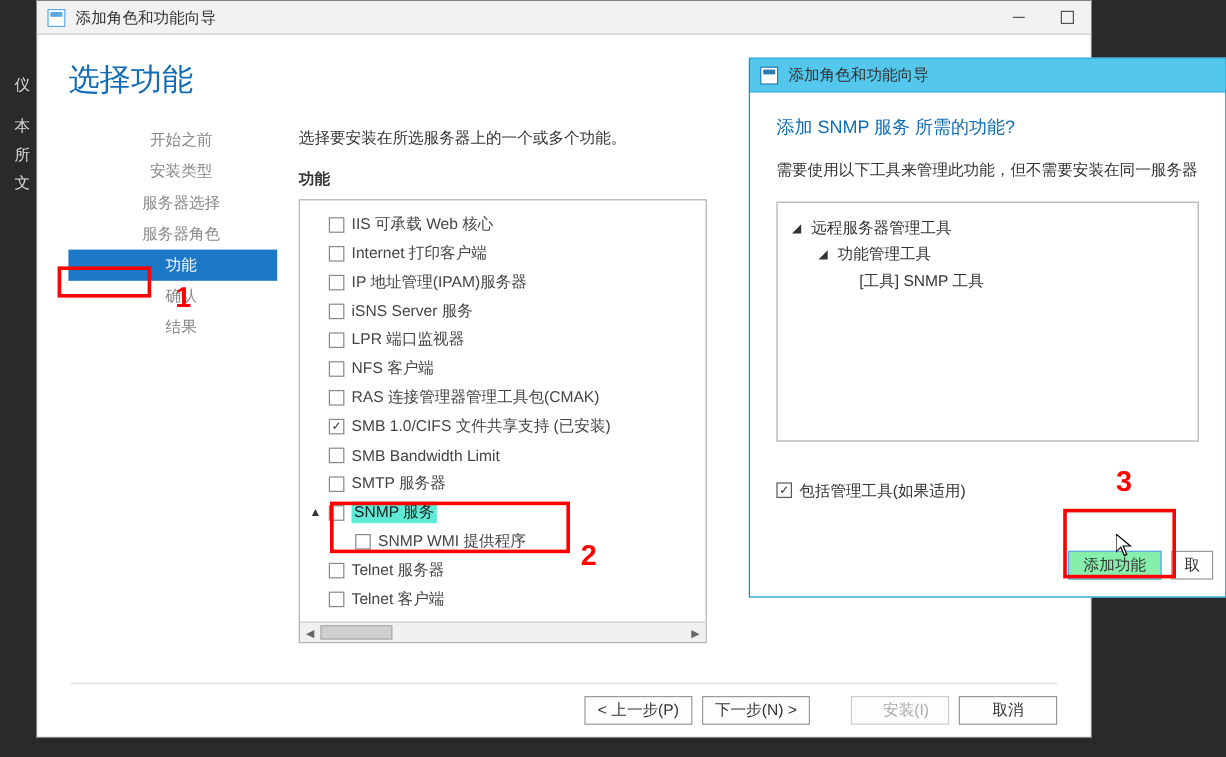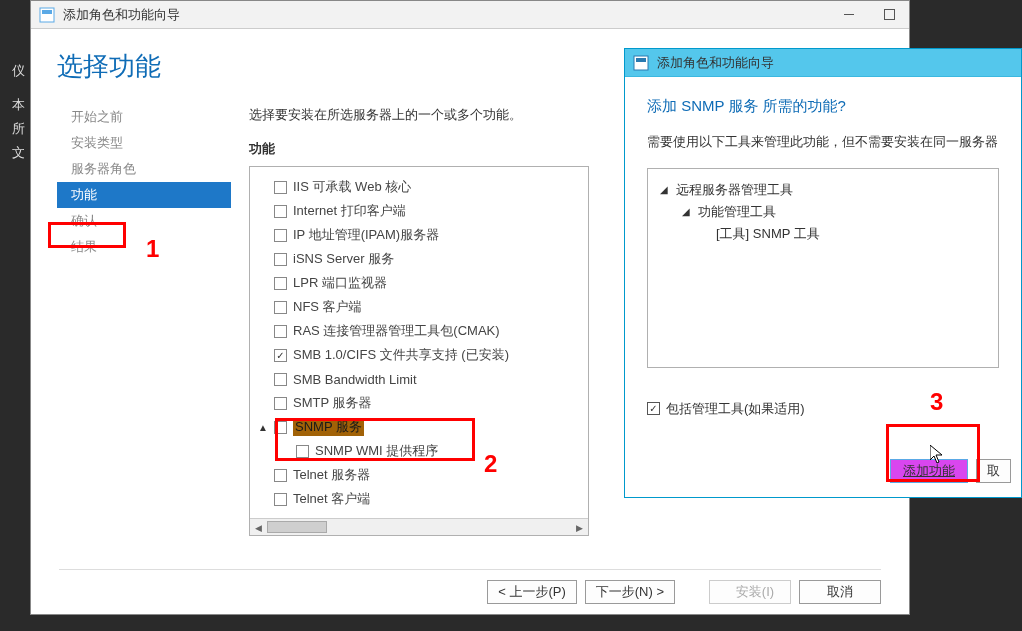--- a/index.html
+++ b/index.html
@@ -12,34 +12,34 @@
   .titlebar .icon { margin: 0 8px; width: 16px; height: 16px; }
   .titlebar .title { flex: 1; text-align: left; color: #333; font-size: 13px; }
   .titlebar .win-btn { width: 40px; height: 28px; display: flex; align-items: center; justify-content: center; color: #555; }
   .min-btn::before { content: ""; display:block; width:10px; height:1px; background:#555; }
   .max-btn::before { content: ""; display:block; width:9px; height:9px; border:1px solid #555; }
 
   .page-title { font-size: 26px; color: #0f6cb6; padding: 20px 0 16px 26px; font-weight: normal; }
 
   .content-row { display: flex; height: 520px; }
   .sidebar { width: 200px; padding-left: 26px; padding-top: 4px; }
-  .sidebar .step { height: 26px; line-height: 26px; color: #888; padding-left: 14px; cursor: default; }
+  .sidebar .step { height: 26px; line-height: 26px; color: #888; padding-left: 14px; cursor: default; text-align: center; }
   .sidebar .step.selected { background: #1e78c8; color: #fff; }
 
   .main-area { flex: 1; padding-left: 18px; padding-right: 18px; }
   .instruction { color: #333; margin-bottom: 16px; margin-top: 6px; }
   .features-label { color: #333; margin-bottom: 8px; font-weight: bold; }
   .features-box { width: 340px; height: 370px; border: 1px solid #b0b0b0; position: relative; overflow: hidden; }
   .features-list { padding: 8px 0; }
   .feature-row { height: 24px; display: flex; align-items: center; padding-left: 24px; color: #444; }
   .feature-row.indent { padding-left: 46px; }
   .feature-row .chk { width: 13px; height: 13px; border: 1px solid #888; margin-right: 6px; display:flex; align-items:center; justify-content:center; font-size:10px; color:#333; background:#fff;}
   .feature-row .chk.checked::before { content: "✓"; }
   .feature-row .expander { width:10px; margin-left:-16px; margin-right:6px; color:#333; font-size:10px; }
-  .feature-row .lbl.highlighted { background:#a16207; color:#1a1a1a; padding:0 2px; }
+  .feature-row .lbl.highlighted { background:#5eead4; color:#1a1a1a; padding:0 2px; }
   .h-scroll { position:absolute; left:0; right:0; bottom:0; height:17px; background:#f0f0f0; border-top:1px solid #ccc; display:flex; }
   .h-scroll .arrow { width:17px; height:17px; display:flex; align-items:center; justify-content:center; color:#666; font-size:9px;}
   .h-scroll .track { flex:1; position:relative; }
   .h-scroll .thumb { position:absolute; left:0; width:60px; top:2px; bottom:2px; background:#cfcfcf; border:1px solid #aaa;}
 
   .wizard-buttons { position:absolute; left:0; right:0; bottom:10px; display:flex; justify-content:flex-end; gap:8px; padding-right:28px;align-items:center; }
   .wizard-buttons .btn { min-width:82px; height:24px; border:1px solid #9a9a9a; background:#fdfdfd; color:#333; display:flex; align-items:center; justify-content:center; padding:0 10px; cursor:pointer; }
   .wizard-buttons .btn.disabled { color:#aaa; border-color:#ccc; cursor:default;padding-left:20px; }
   .wizard-buttons .sep { width:18px; }
 
@@ -55,21 +55,21 @@
   .tree-box { border:1px solid #b0b0b0; height:200px; padding:10px 12px; color:#333; }
   .tree-row { height:22px; display:flex; align-items:center; }
   .tree-row .tri { width:12px; font-size:10px; color:#333; margin-right:4px; }
   .tree-row.lv2 { padding-left:22px; }
   .tree-row.lv3 { padding-left:56px; }
   .include-row { display:flex; align-items:center; margin-top:32px; color:#333; }
   .include-row .chk { width:13px; height:13px; border:1px solid #555; margin-right:6px; display:flex; align-items:center; justify-content:center; font-size:10px;}
   .include-row .chk.checked::before { content:"✓"; }
   .sub-buttons { position:absolute; right:10px; bottom:14px; display:flex; gap:8px; }
   .sub-buttons .btn { min-width:78px; height:24px; border:1px solid #9a9a9a; background:#fdfdfd; color:#333; display:flex; align-items:center; justify-content:center; padding:0 10px; cursor:pointer; }
-  .sub-buttons .btn.primary { border-color:#5aa9e6; background:#d946ef; position:relative;text-decoration:underline; }
+  .sub-buttons .btn.primary { border-color:#5aa9e6; background:#86efac; position:relative; }
 
   
   .ann-box { position:absolute; border:3px solid #ff0000; pointer-events:none; }
   .ann-label { position:absolute; color:#ff0000; font-size:24px; font-weight:bold; pointer-events:none; }
 
   
   .cursor-arrow { position:absolute; width:14px; height:20px; pointer-events:none; }
 
   
   .bg-text { position:absolute; color:#ddd; font-size:13px; }
@@ -98,20 +98,21 @@
         <span class="max-btn"></span>
       </div>
   </div>
 
   <div class="page-title">选择功能</div>
 
   <div class="content-row">
     <div class="sidebar">
       <div class="step">开始之前</div>
       <div class="step">安装类型</div>
+      <div class="step">服务器选择</div>
       <div class="step">服务器角色</div>
       <div class="step selected">功能</div>
       <div class="step">确认</div>
       <div class="step">结果</div>
     </div>
 
     <div class="main-area">
       <div class="instruction">选择要安装在所选服务器上的一个或多个功能。</div>
       <div class="features-label">功能</div>
       <div class="features-box">

